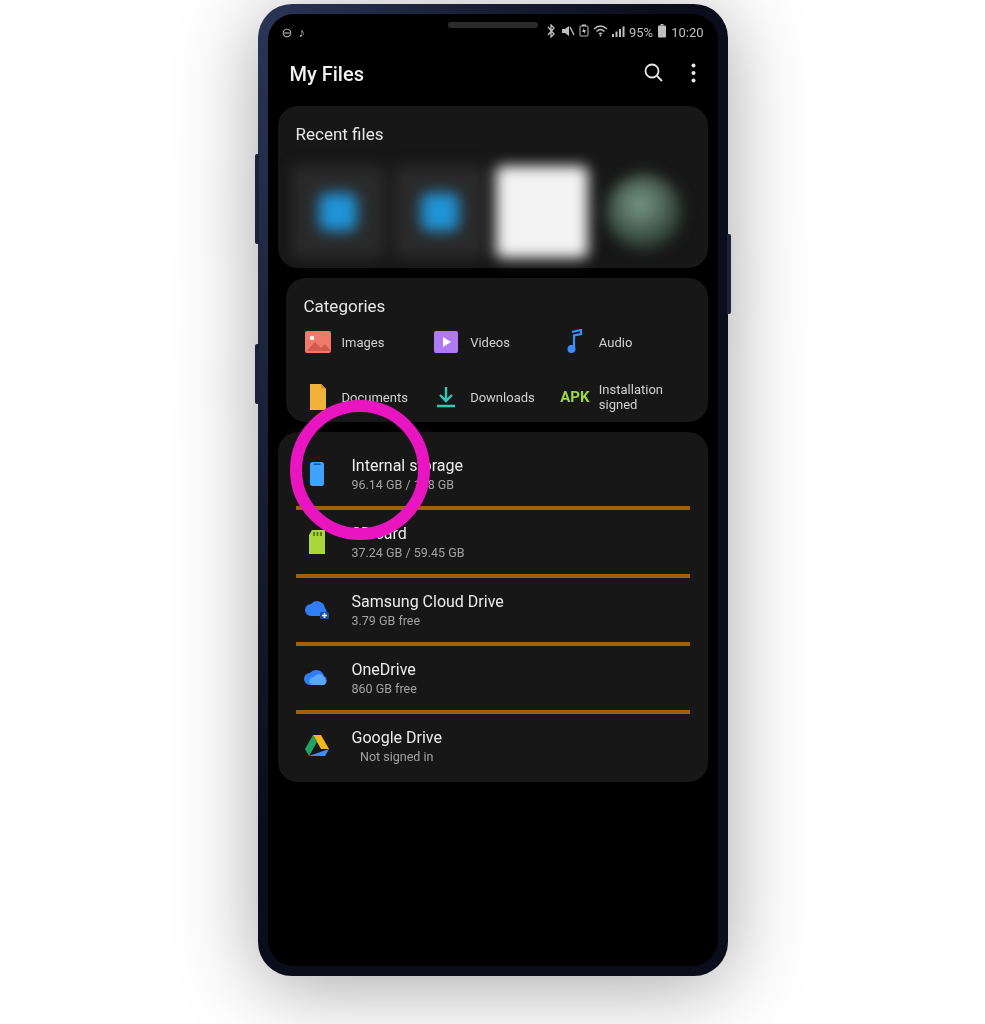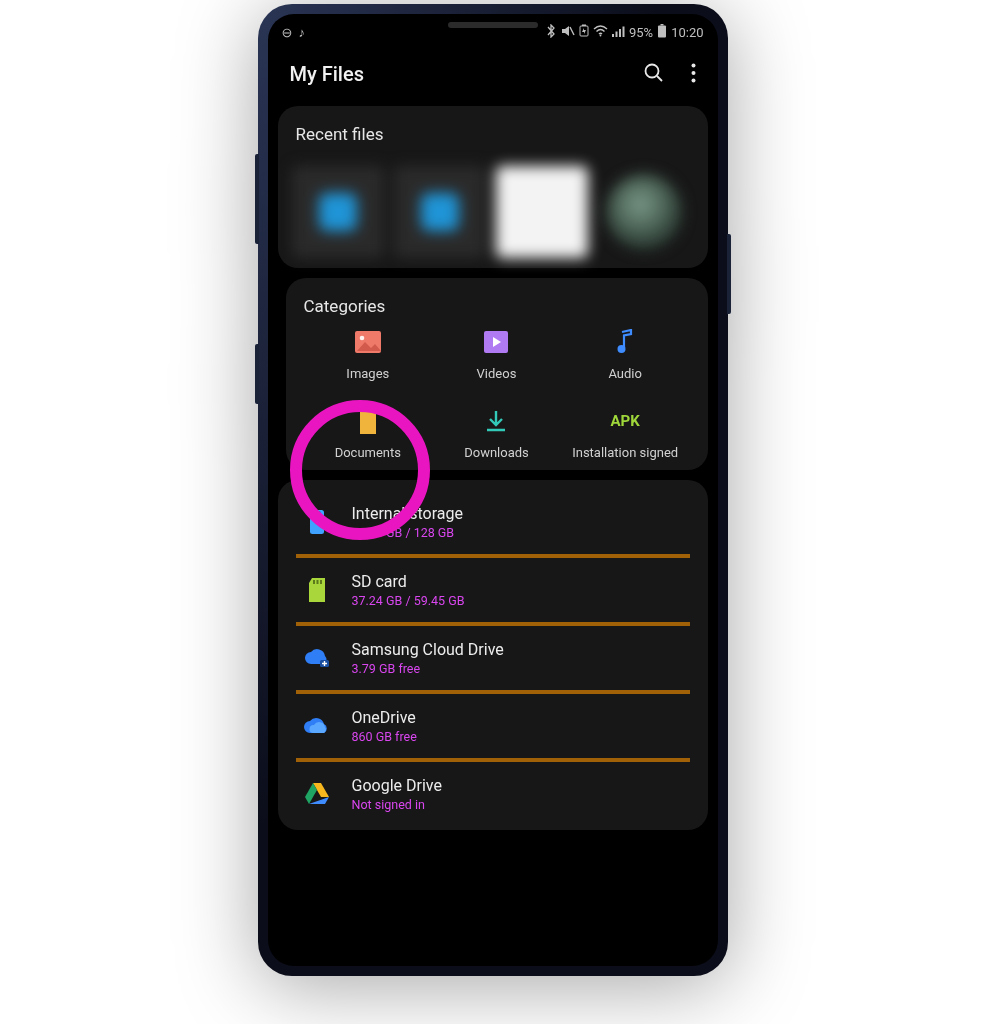--- a/index.html
+++ b/index.html
@@ -89,45 +89,45 @@
   .thumb.white { background:#f3f3f3;}
   .thumb.circle { background:transparent;}
   .thumb.circle .ring{ width:76px; height:76px; border-radius:50%; background:radial-gradient(circle at 45% 40%, #7a9a88 0%, #2b3b33 70%);}
   .cats { padding-bottom:10px; position:relative;margin-left:18px;}
   .cat-grid {
     display:grid;
     grid-template-columns: repeat(3,1fr);
     row-gap: 26px;
     margin-top: 6px;
   }
-  .cat-item { display:flex; flex-direction:column; align-items:center; gap:10px; cursor:pointer;}
+  .cat-item { display:flex; align-items:center; gap:10px; cursor:pointer;}
   .cat-label { font-size:13px; color:#d1d1d1;}
   .cat-icon { width:28px; height:28px; display:flex; align-items:center; justify-content:center;}
   .annot-circle {
     position:absolute;
     width:140px; height:140px;
     border:12px solid #e815c0;
     border-radius:50%;
     left: 4px;
     top: 122px;
     pointer-events:none;
   }
   .storage-list { padding: 4px 0;}
   .storage-item {
     display:flex;
     align-items:center;
     gap:18px;
     padding: 14px 4px;
     border-bottom:4px solid #a16207;
     cursor:pointer;
   }
-  .storage-item:last-child { border-bottom:none;}
+  .storage-item:last-child { border-bottom:none;text-align:center;}
   .storage-icon { width:34px; display:flex; justify-content:center;}
   .storage-text .name { font-size:16px; color:#ececec; margin-bottom:2px;}
-  .storage-text .sub { font-size:12.5px; color:#d946ef;}
+  .storage-text .sub { font-size:12.5px; color:#a3a3a3;}
 </style>
 </head>
 <body>
 
 <div class="phone-wrap">
 <div class="phone">
   <div class="side-btn left1"></div>
   <div class="side-btn left2"></div>
   <div class="side-btn right1"></div>
   <div class="screen">

